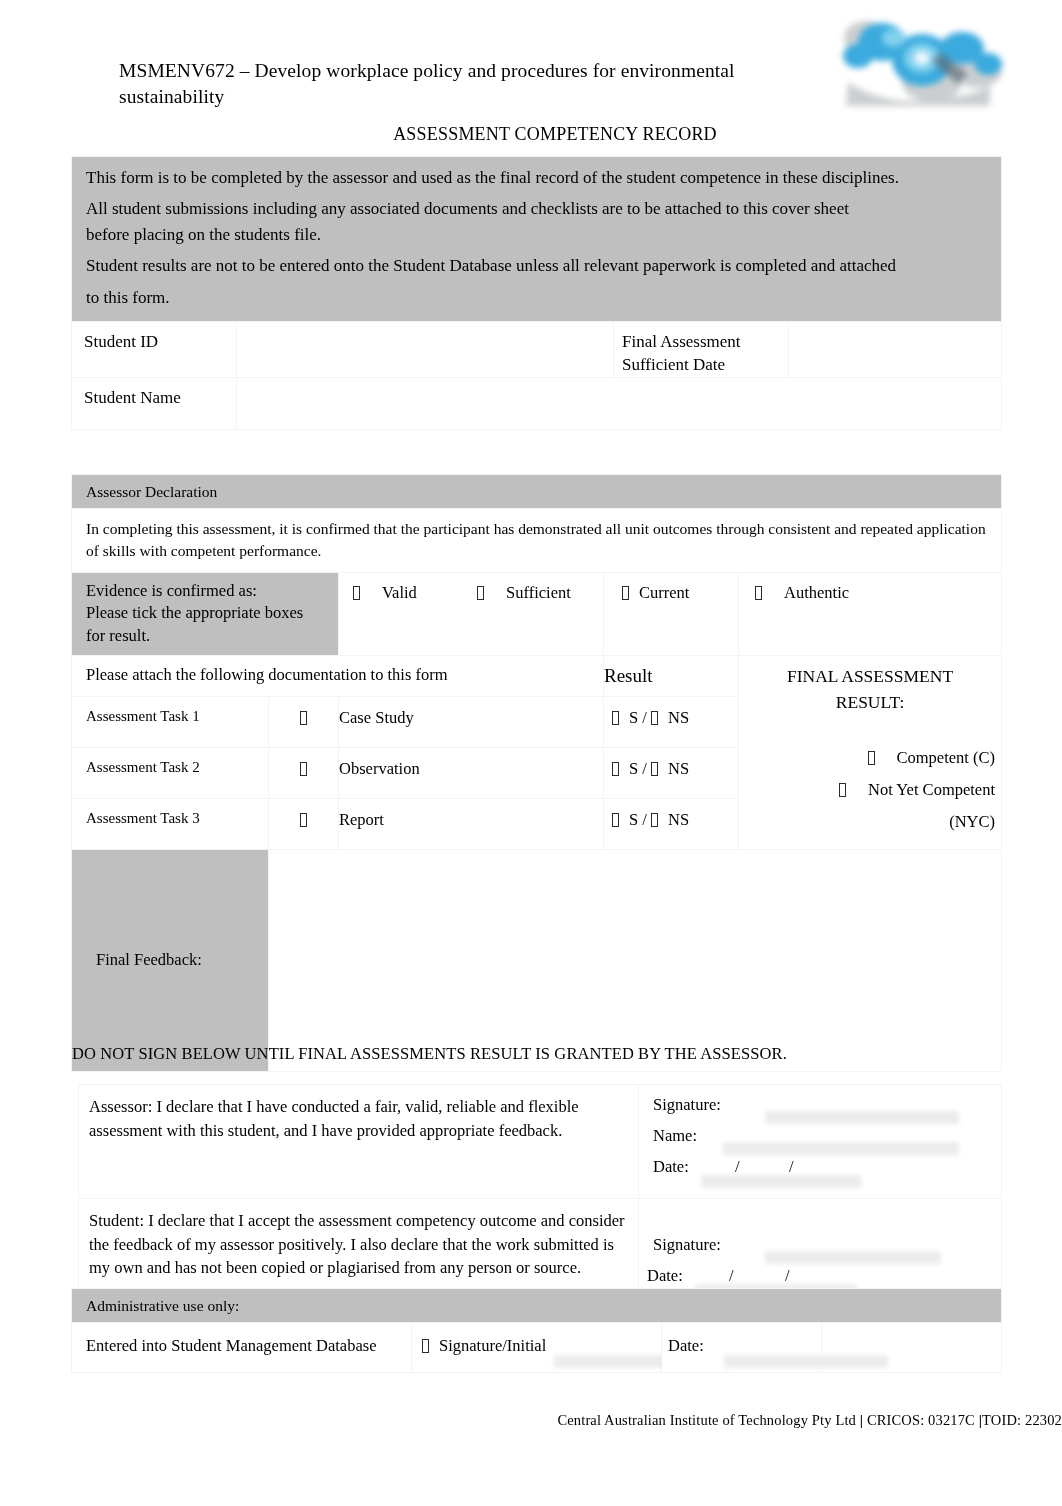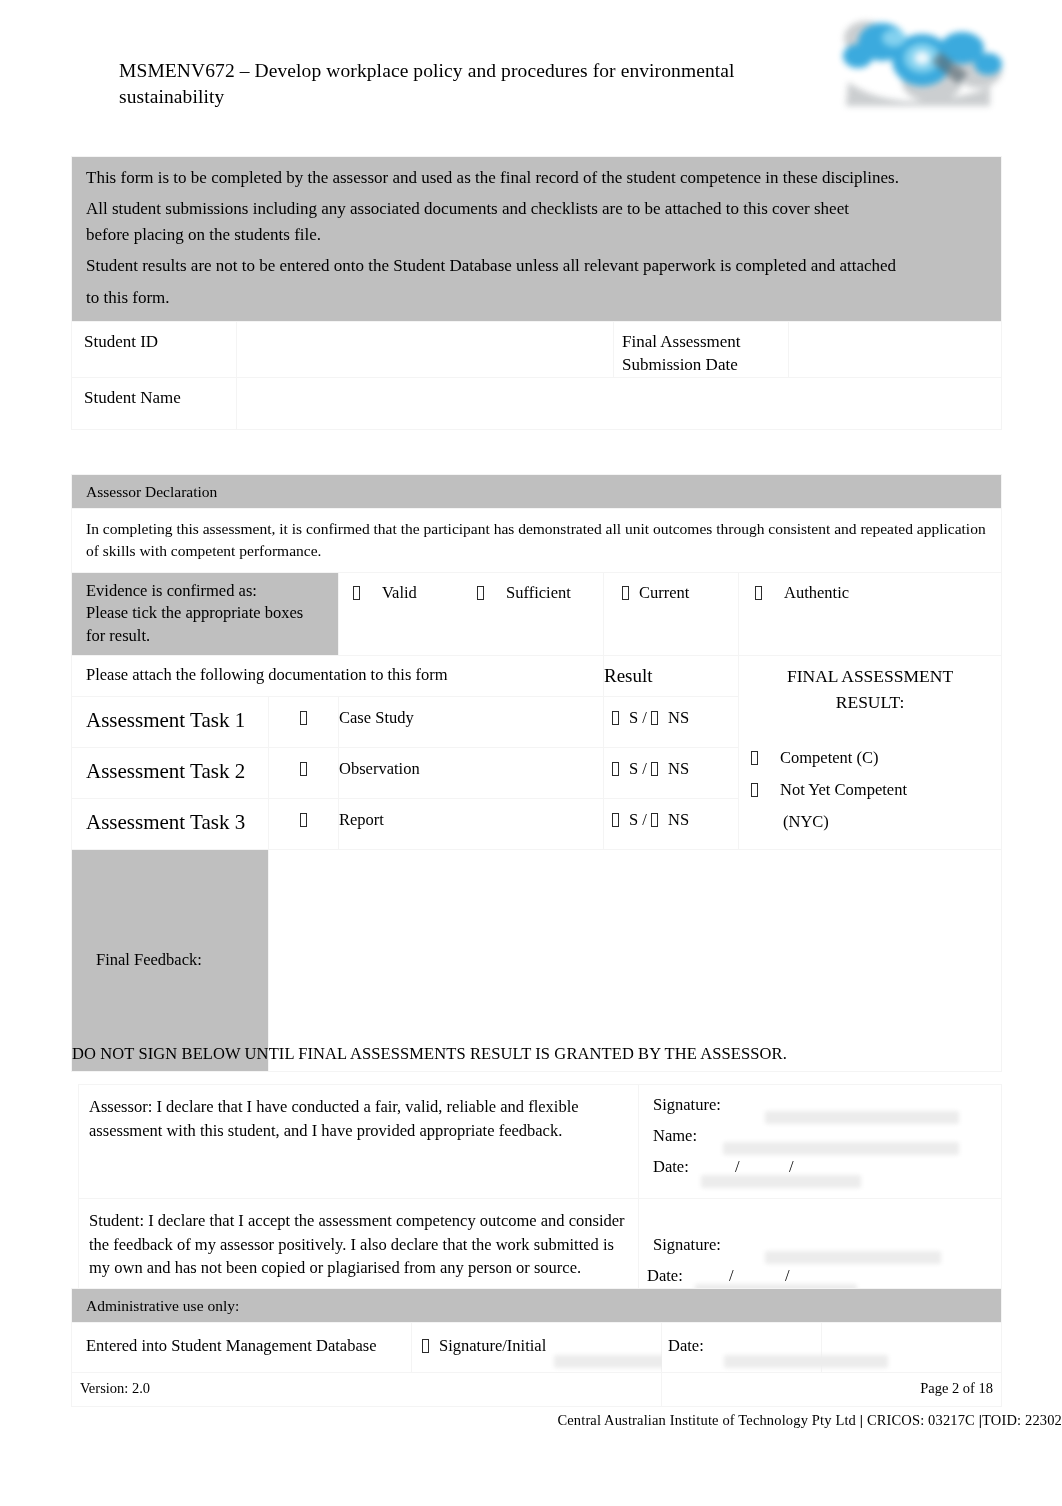--- a/index.html
+++ b/index.html
@@ -82,21 +82,21 @@
   #block2 .secthead { font-size: 15.5px; padding: 8px 0 7px 14px; }
   #block2 .decl { font-size: 15.5px; line-height: 1.42; padding: 9px 14px 10px 14px; }
   #block2 .evid { font-size: 16.5px; line-height: 1.35; padding: 7px 16px 8px 14px; }
   #block2 .tick { font-size: 16.5px; padding: 10px 0 10px 0; }
   #block2 .attach { font-size: 16.5px; padding: 9px 0 8px 14px; }
   #block2 .res-head { font-size: 19px; text-align: left; padding: 9px 0 8px 0; }
   #block2 .far {
     font-size: 17.5px; text-align: center;
     line-height: 1.52; padding: 7px 6px 4px 6px;
   }
-  #block2 .tasklbl { font-size: 21px; padding: 11px 0 11px 14px; }
+  #block2 .tasklbl { font-size: 15px; padding: 11px 0 11px 14px; }
   #block2 .taskdoc { font-size: 16.5px; padding: 11px 0 11px 0; }
   #block2 .sns { font-size: 16.5px; padding: 11px 0 11px 8px; }
   #block2 .outcomes { font-size: 16.5px; line-height: 1.95; padding: 6px 0 6px 6px; }
   #block2 .fb { font-size: 16.5px; vertical-align: middle; padding-left: 24px; }
 
   
   .cb {
     display: inline-block;
     width: 7px; height: 14px;
     border: 1.1px solid #2b2b2b;
@@ -171,20 +171,23 @@
       </g>
       <g fill="#ffffff" opacity=".85">
         <ellipse cx="86" cy="50" rx="8" ry="7"></ellipse>
       </g>
       <g fill="#5a6a72" opacity=".7">
         <path d="M104 44 l28 22 l-10 10 l-26 -22 z"></path>
       </g>
     </svg>
   </div>
 
+  <div class="doc-title">
+    <span>ASSESSMENT COMPETENCY RECORD</span>
+  </div>
 
   <table class="tbl" id="block1">
     <colgroup>
       <col style="width:165px">
       <col style="width:377px">
       <col style="width:175px">
       <col style="width:213px">
     </colgroup>
     <tbody>
       <tr>
@@ -194,21 +197,21 @@
           <p>before placing on the students file.</p>
           <p class="gap">Student results are not to be entered onto the Student Database unless all relevant paperwork is completed and attached</p>
           <p class="gap">to this form.</p>
         </td>
       </tr>
       <tr style="height:52px">
         <td class="lbl">Student ID</td>
         <td></td>
         <td class="fa">
           <div>Final Assessment</div>
-          <div>Submission Date</div>
+          <div>Sufficient Date</div>
         </td>
         <td></td>
       </tr>
       <tr style="height:52px">
         <td class="lbl">Student Name</td>
         <td colspan="3"></td>
       </tr>
     </tbody>
   </table>
 
@@ -245,21 +248,21 @@
           <span class="cb"></span><span class="cb-gap"></span><span>Authentic</span>
         </td>
       </tr>
 
       <tr style="height:40px">
         <td class="attach mid" colspan="3">Please attach the following documentation to this form</td>
         <td class="res-head mid">Result</td>
         <td class="far" rowspan="4">
           <div>FINAL ASSESSMENT</div>
           <div>RESULT:</div>
-          <div class="outcomes" style="text-align:left;margin-top:20px">
+          <div class="outcomes" style="text-align:right;margin-top:20px">
             <div>
               <span class="cb"></span><span class="cb-gap"></span><span>Competent (C)</span>
             </div>
             <div>
               <span class="cb"></span><span class="cb-gap"></span><span>Not Yet Competent</span>
             </div>
             <div style="padding-left:32px">(NYC)</div>
           </div>
         </td>
       </tr>
@@ -371,24 +374,20 @@
         <td class="admrow mid" style="padding-left:10px">
           <span class="cb"></span><span class="cb-gap-s"></span><span>Signature/Initial</span>
           <span class="fill" style="left:142px; top:32px; width:132px;"></span>
         </td>
         <td class="admrow mid" style="padding-left:6px">
           <span>Date:</span>
           <span class="fill" style="left:62px; top:32px; width:164px;"></span>
         </td>
         <td></td>
       </tr>
-      <tr style="height:34px">
-        <td class="vers mid" colspan="2">Version: 2.0</td>
-        <td class="pgno mid" colspan="2">Page 2 of 18</td>
-      </tr>
     </tbody>
   </table>
 
   <div id="footer">
     <span>Central Australian Institute of Technology Pty Ltd</span>
     <b>|</b>
     <span>CRICOS: 03217C</span>
     <b>|</b><span>TOID: 22302</span>
   </div>
 

